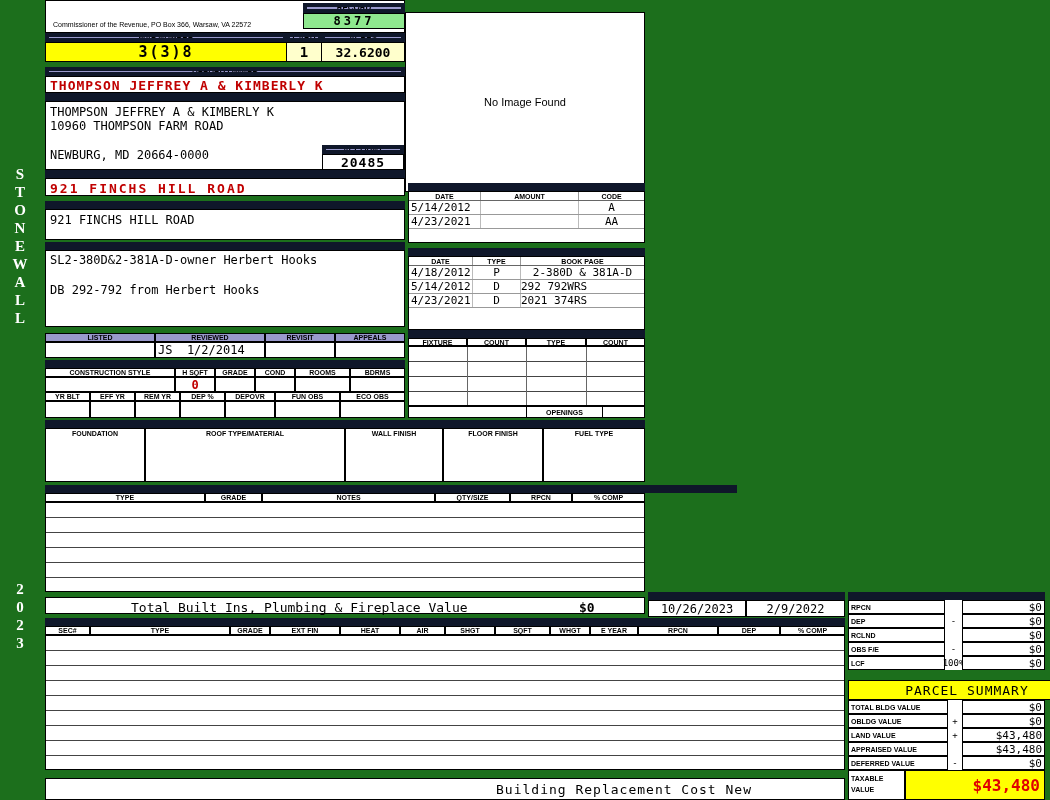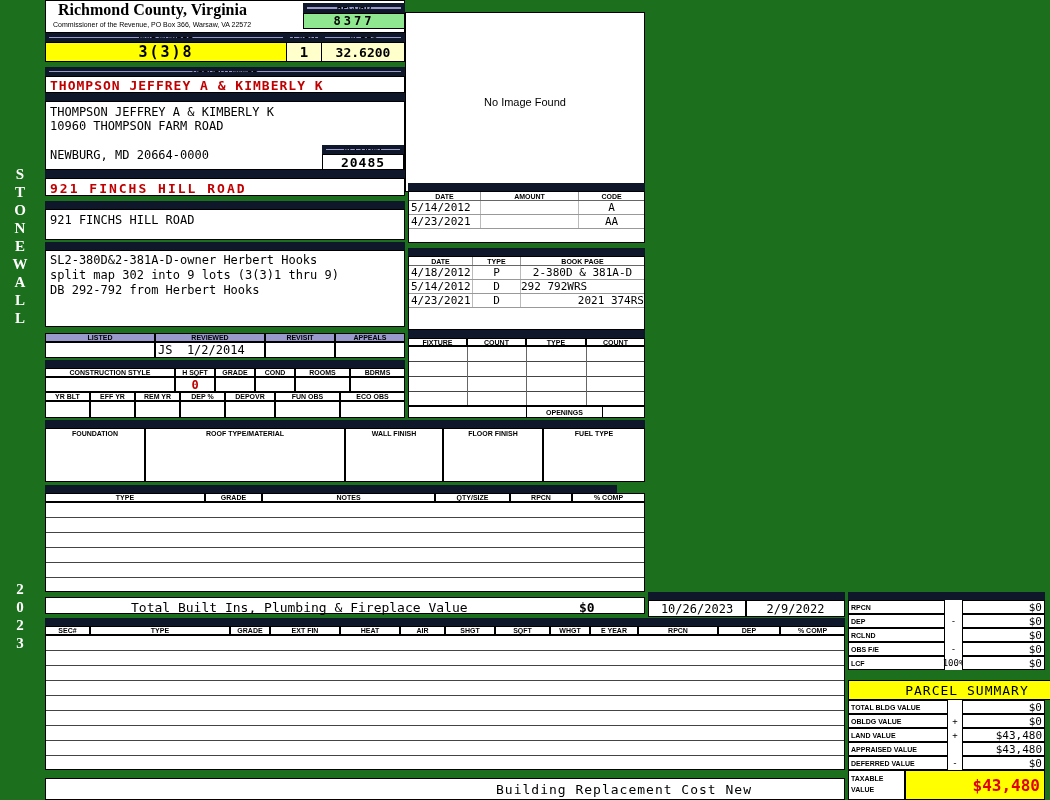--- a/index.html
+++ b/index.html
@@ -20,21 +20,20 @@
   .vline{position:absolute;top:0;bottom:0;width:1px;background:#666}
   .vtext{writing-mode:vertical-rl;text-orientation:upright;color:#fff;font-family:"Liberation Serif",serif;font-weight:bold;font-size:15px;letter-spacing:2px}
 </style>
 </head>
 <body>
 
 <div class="p vtext" style="left:11px;top:166px">STONEWALL</div>
 <div class="p vtext" style="left:11px;top:581px">2023</div>
 
 <div class="wp" style="left:45px;top:0;width:360px;height:33px">
-  <div class="p serif" style="left:12px;top:0;font-weight:bold;font-size:16px">Richmond County, Virginia</div>
   <div class="p" style="left:7px;top:20px;font-size:7px">Commissioner of the Revenue, PO Box 366, Warsaw, VA 22572</div>
 </div>
 <div class="bar" style="left:303px;top:3px;width:102px;height:10px">RECORD</div>
 <div class="p mono cen" style="left:303px;top:13px;width:102px;height:16px;background:#8fe88f;border:1px solid #000;font-weight:bold;font-size:12px;letter-spacing:3px">8377</div>
 
 <div class="bar" style="left:45px;top:33px;width:242px;height:9px">MAP NUMBER</div>
 <div class="bar" style="left:286px;top:33px;width:36px;height:9px">CARD</div>
 <div class="bar" style="left:321px;top:33px;width:84px;height:9px">ACRES</div>
 <div class="p mono cen" style="left:45px;top:42px;width:242px;height:20px;background:#ffff00;border:1px solid #000;font-weight:bold;font-size:15px;letter-spacing:2px">3(3)8</div>
 <div class="p mono cen" style="left:286px;top:42px;width:36px;height:20px;background:#ffffcc;border:1px solid #000;font-weight:bold;font-size:14px">1</div>
@@ -60,21 +59,20 @@
 </div>
 
 <div class="bar" style="left:45px;top:201px;width:360px;height:8px">LEGAL DESCRIPTION</div>
 <div class="wp" style="left:45px;top:209px;width:360px;height:31px">
   <div class="p mono" style="left:4px;top:3px;font-size:12px">921 FINCHS HILL ROAD</div>
 </div>
 
 <div class="bar" style="left:45px;top:242px;width:360px;height:8px">NOTES</div>
 <div class="wp" style="left:45px;top:250px;width:360px;height:77px">
   <div class="p mono" style="left:4px;top:2px;font-size:12px">SL2-380D&amp;2-381A-D-owner Herbert Hooks</div>
-  <div class="p mono" style="left:4px;top:17px;font-size:12px">split map 302 into 9 lots (3(3)1 thru 9)</div>
   <div class="p mono" style="left:4px;top:32px;font-size:12px">DB 292-792 from Herbert Hooks</div>
 </div>
 
 <div class="wp cen" style="left:405px;top:12px;width:240px;height:180px;font-size:11px">No Image Found</div>
 
 <div class="bar" style="left:408px;top:183px;width:237px;height:8px">SALES INFORMATION</div>
 <div class="wp" style="left:408px;top:191px;width:237px;height:52px">
   <div class="flex" style="height:9px;border-bottom:1px solid #666">
     <div class="hc" style="width:72px;border:none;border-right:1px solid #999">DATE</div>
     <div class="hc" style="width:98px;border:none;border-right:1px solid #999">AMOUNT</div>
@@ -105,21 +103,21 @@
     <div style="flex:1;text-align:center">2-380D &amp; 381A-D</div>
   </div>
   <div class="flex mono" style="height:14px;font-size:11px;border-bottom:1px solid #999;align-items:center">
     <div style="width:64px;padding-left:2px;border-right:1px solid #bbb;height:100%">5/14/2012</div>
     <div style="width:48px;text-align:center;border-right:1px solid #bbb;height:100%">D</div>
     <div style="flex:1;">292 792WRS</div>
   </div>
   <div class="flex mono" style="height:14px;font-size:11px;border-bottom:1px solid #999;align-items:center">
     <div style="width:64px;padding-left:2px;border-right:1px solid #bbb;height:100%">4/23/2021</div>
     <div style="width:48px;text-align:center;border-right:1px solid #bbb;height:100%">D</div>
-    <div style="flex:1;text-align:right">2021 374RS</div>
+    <div style="flex:1;text-align:left">2021 374RS</div>
   </div>
 </div>
 
 <div class="p" style="left:45px;top:333px;width:360px">
   <div class="flex" style="height:9px">
     <div class="sbar" style="width:110px">LISTED</div>
     <div class="sbar" style="width:110px">REVIEWED</div>
     <div class="sbar" style="width:70px">REVISIT</div>
     <div class="sbar" style="width:70px">APPEALS</div>
   </div>
@@ -195,21 +193,21 @@
       <div class="hc" style="border:none;height:9px">WALL FINISH</div>
     </div>
   <div class="vc" style="width:100px">
       <div class="hc" style="border:none;height:9px">FLOOR FINISH</div>
     </div>
   <div class="vc" style="width:102px">
       <div class="hc" style="border:none;height:9px">FUEL TYPE</div>
     </div>
 </div>
 
-<div class="bar" style="left:45px;top:485px;width:572px;height:8px">BUILDING BUILT INS, BASEMENTS, ATTICS &amp; SUB SECTIONS</div>
+<div class="bar" style="left:45px;top:485px;width:692px;height:8px">BUILDING BUILT INS, BASEMENTS, ATTICS &amp; SUB SECTIONS</div>
 <div class="p flex" style="left:45px;top:493px;width:600px;height:9px">
   <div class="hc" style="width:160px">TYPE</div>
   <div class="hc" style="width:57px">GRADE</div>
   <div class="hc" style="width:173px">NOTES</div>
   <div class="hc" style="width:75px">QTY/SIZE</div>
   <div class="hc" style="width:62px">RPCN</div>
   <div class="hc" style="width:73px">% COMP</div>
 </div>
 <div class="wp lines" style="left:45px;top:502px;width:600px;height:90px"></div>
 <div class="wp" style="left:45px;top:597px;width:600px;height:17px">

